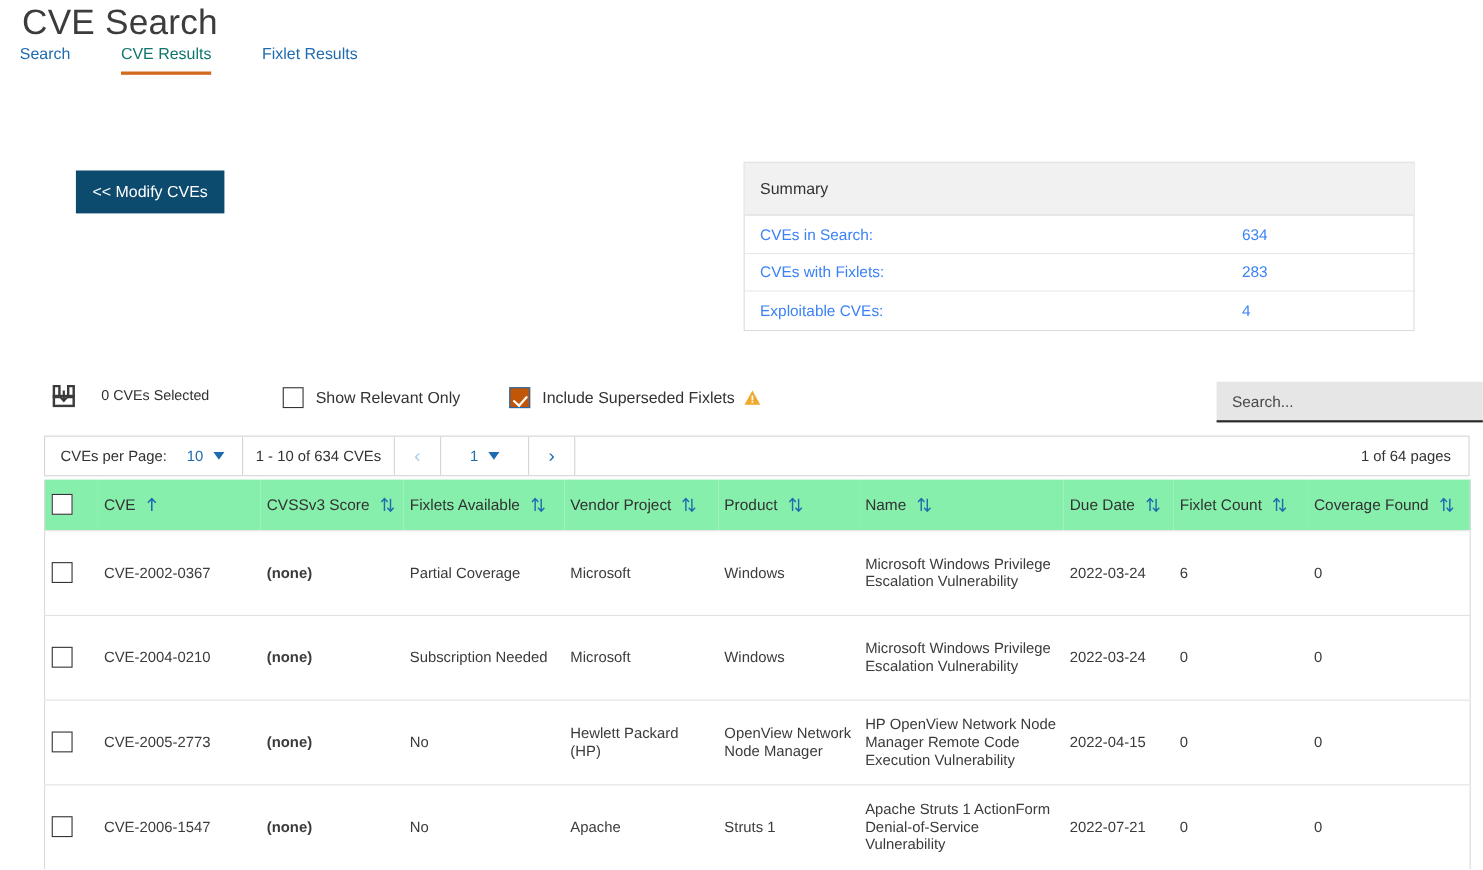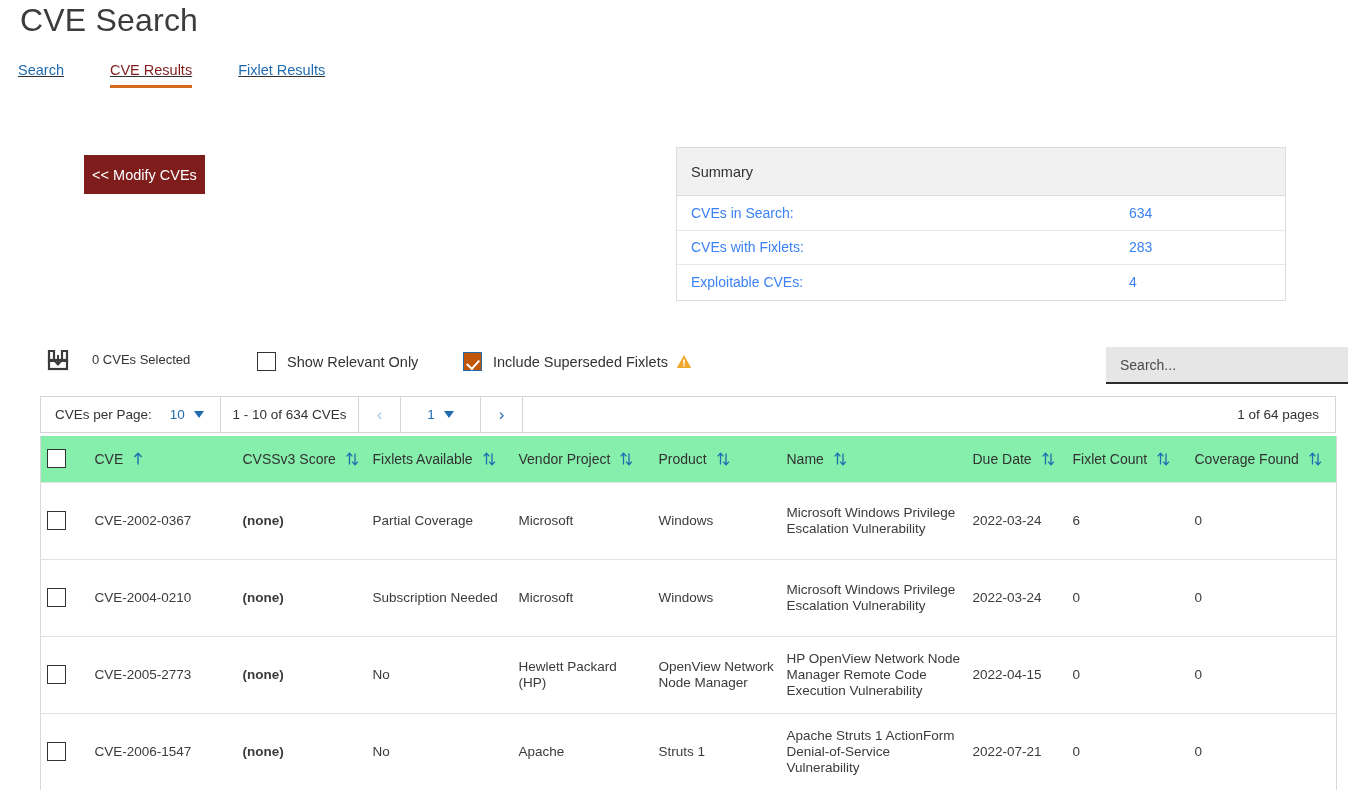--- a/index.html
+++ b/index.html
@@ -13,39 +13,39 @@
   }
   .page { position: relative; width: 1348px; height: 791px; }
 
   
   .page-title {
     position: absolute; left: 20px; top: 2px;
     font-size: 32px; font-weight: 400; color: #3c3c3c;
     letter-spacing: .2px;
   }
   .tabs {
-    position: absolute; left: 18px; top: 62px;
-    display: flex; align-items: flex-start; text-decoration: underline;
+    position: absolute; left: 18px; top: 42px;
+    display: flex; align-items: flex-start;
   }
   .tab {
     font-size: 14.5px; color: #1f6bb0; cursor: pointer;
     padding: 0 0 7px 0; margin-right: 46px; white-space: nowrap;
     border-bottom: 3px solid transparent;
   }
-  .tab.active { color: #7f1d1d; border-bottom-color: #d2691e; }
+  .tab.active { color: #0f766e; border-bottom-color: #d2691e; }
 
   
   .btn {
     position: absolute; border: none; color: #ffffff;
     font-family: "Liberation Sans", sans-serif; font-size: 14.5px;
     cursor: pointer; text-align: center;
   }
   .btn-modify {
-    left: 84px; top: 155px; width: 121px; height: 39px;
-    background: #7f1d1d;
+    left: 69px; top: 155px; width: 135px; height: 39px;
+    background: #0c4a6e;
   }
   .btn-create {
     left: 237px; top: 155px; width: 128px; height: 39px;
     background: #83b3d8; cursor: default;
   }
 
   
   .summary {
     position: absolute; left: 676px; top: 147px;
     width: 610px; border: 1px solid #dcdcdc; border-top: 1px solid #dcdcdc;

